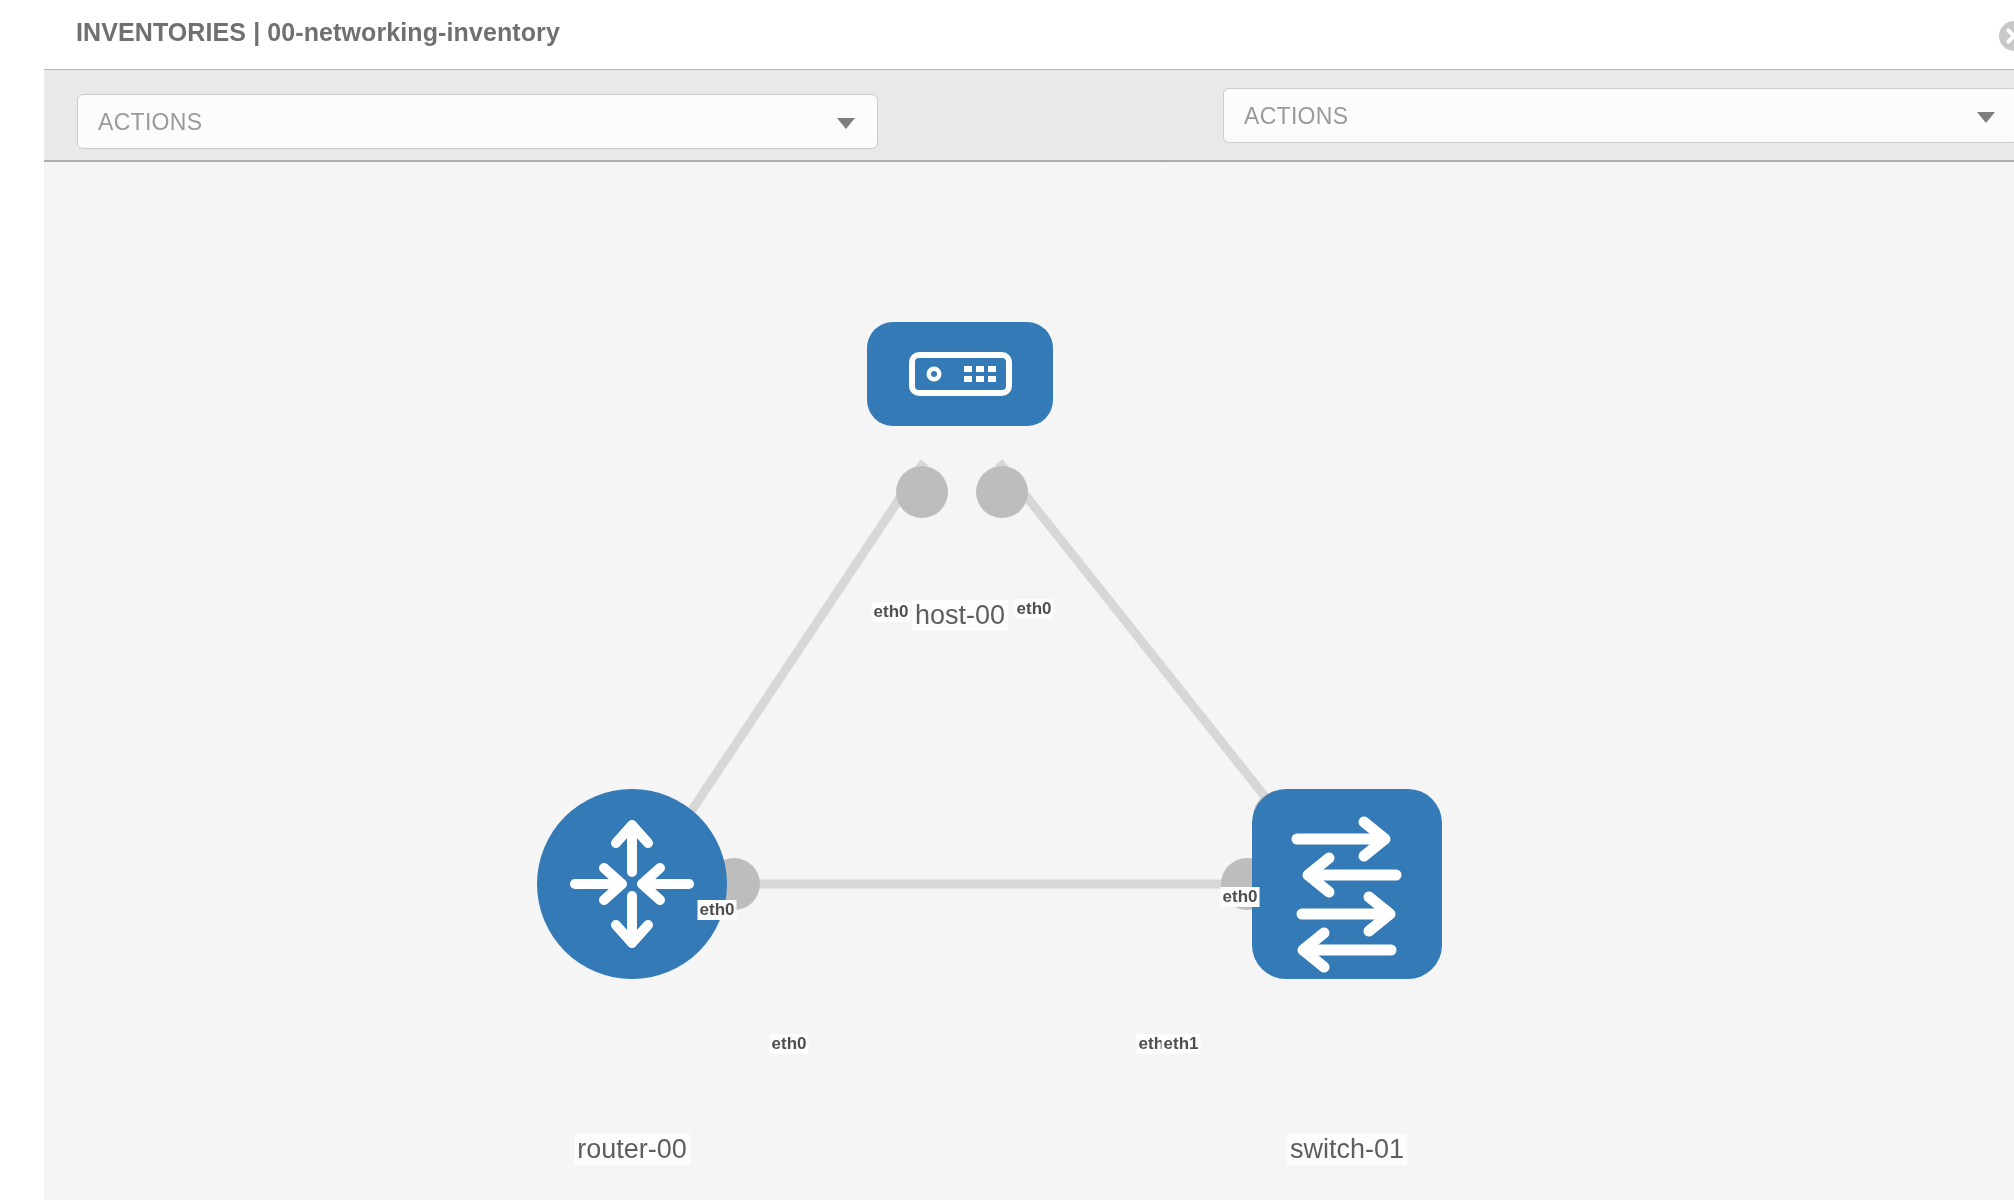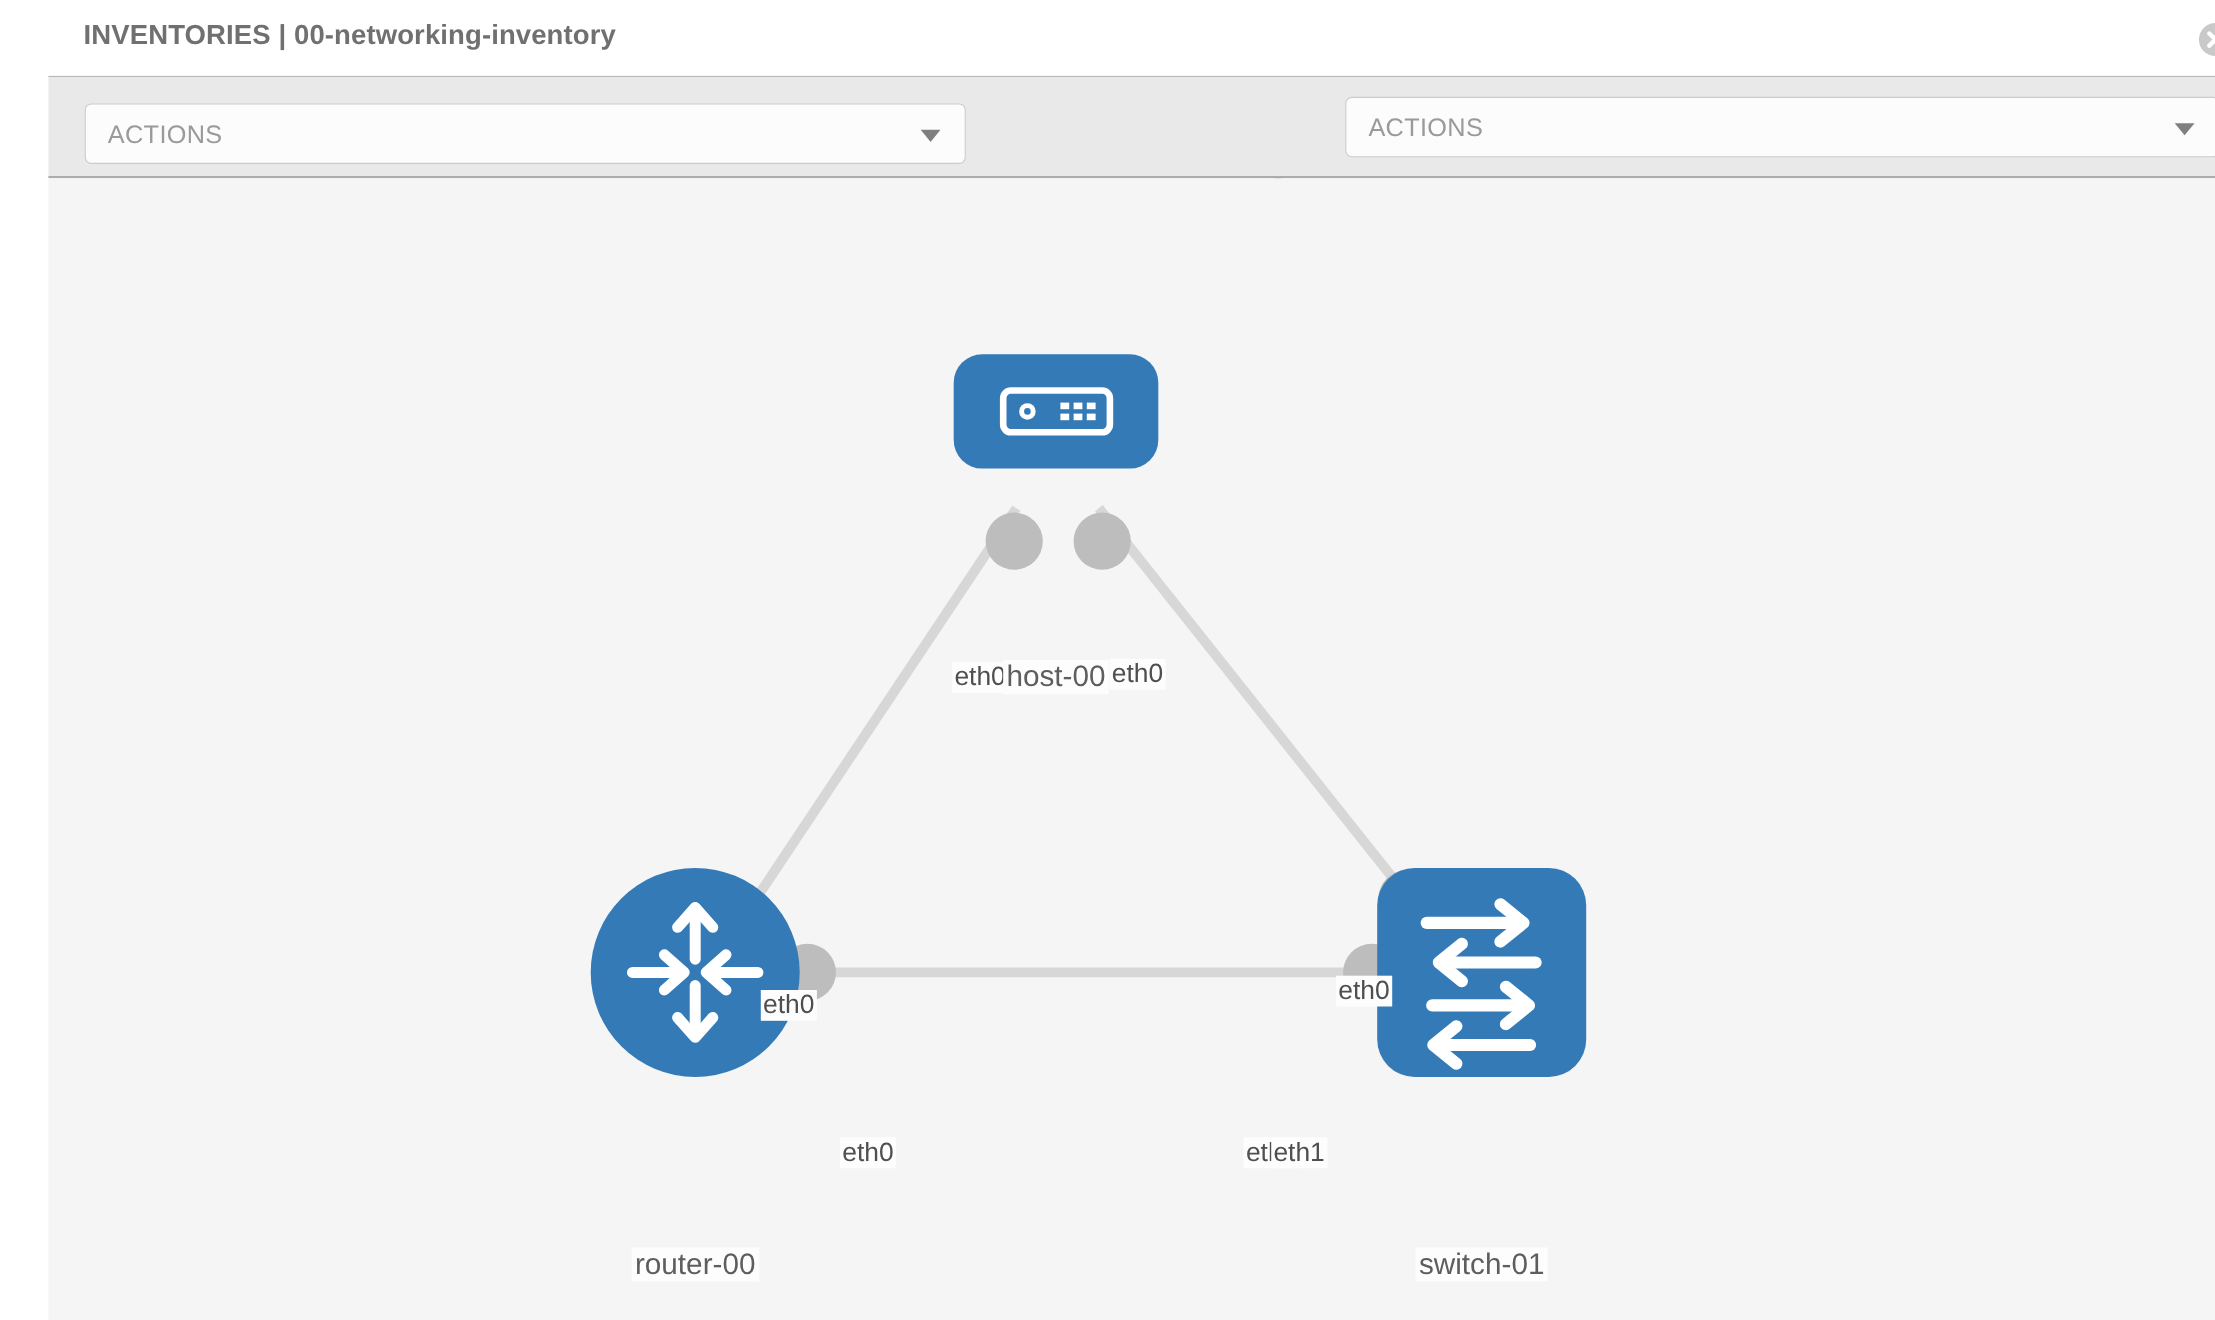--- a/index.html
+++ b/index.html
@@ -135,26 +135,27 @@
     position: absolute;
     font-size: 27px;
     color: #5e5e5e;
     background: #fdfdfd;
     padding: 0 3px;
     white-space: nowrap;
     transform: translateX(-50%);
   }
   .iface-label {
     position: absolute;
-    font-size: 24px;
+    font-size: 17px;
     color: #4f4f4f;
     background: #fdfdfd;
     padding: 0 2px;
     white-space: nowrap;
     transform: translateX(-50%);
+    font-weight: bold;
   }
 </style>
 </head>
 <body>
 
 <div id="app">
 
   <div class="header">
     <div class="header-title">INVENTORIES | 00-networking-inventory</div>
 

